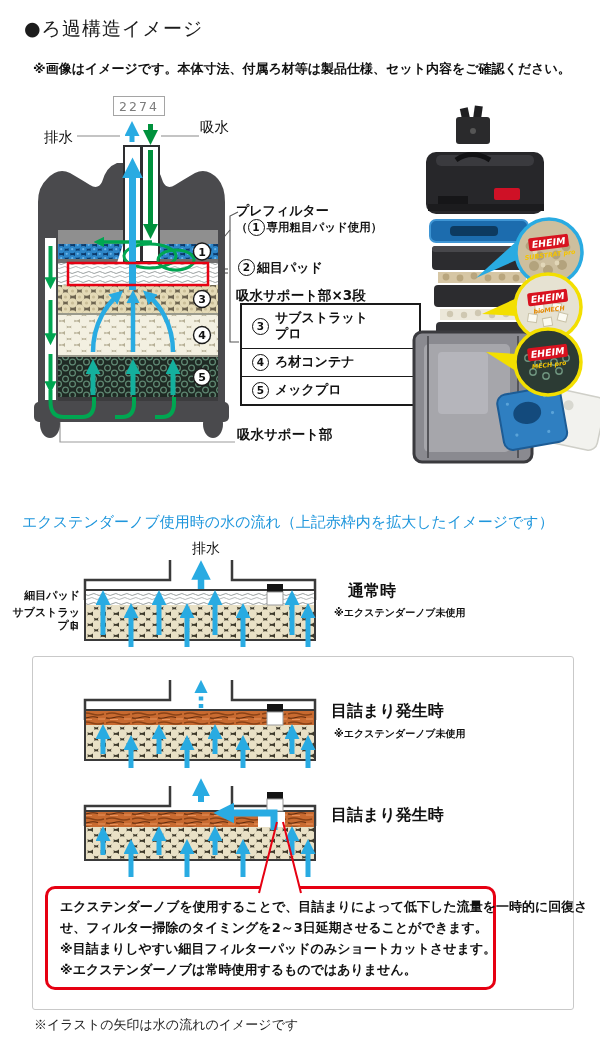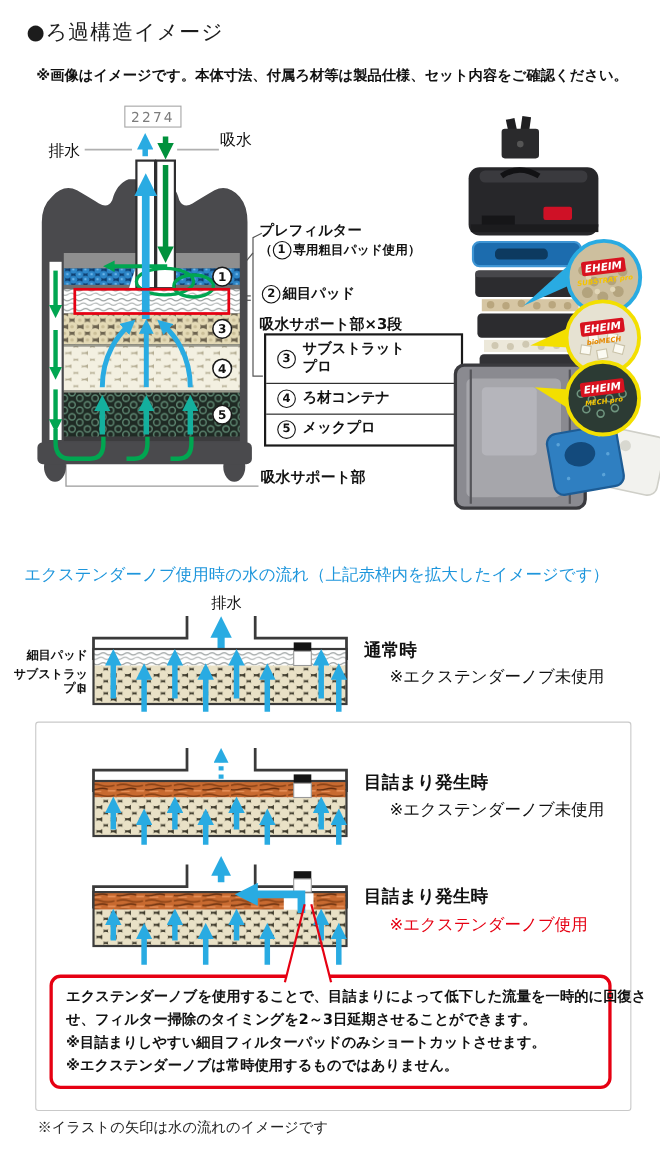--- a/index.html
+++ b/index.html
@@ -17,26 +17,26 @@
   .side-note{font-size:11.5px;font-weight:700;color:#111;}
   .cn{display:inline-flex;width:15px;height:15px;border:1.5px solid #111;border-radius:50%;
       align-items:center;justify-content:center;font-size:10.5px;font-weight:700;
       line-height:1;background:#fff;vertical-align:-2px;margin-right:2px;flex:none;}
   .media-table{left:240px;top:303px;width:177px;border:2px solid #1a1a1a;background:#fff;}
   .mrow{display:flex;align-items:center;padding:5px 6px 5px 10px;border-top:1.5px solid #1a1a1a;}
   .mrow:first-child{border-top:none;min-height:30px;}
   .mname{display:flex;flex-direction:column;font-size:13px;font-weight:700;line-height:1.25;margin-left:4px;}
   .heading{left:22px;top:513px;font-size:15px;font-weight:400;color:#1e96dc;}
   .d-title{font-size:16px;font-weight:700;color:#111;}
-  .d-note{font-size:15px;font-weight:400;color:#111;margin-left:20px;}
+  .d-note{font-size:10px;font-weight:700;color:#111;}
   .d-note.red{color:#e60012;}
   .pad-lbl{font-size:11px;font-weight:700;color:#111;text-align:right;line-height:1.2;}
   .panel{left:32px;top:656px;width:540px;height:352px;border:1px solid #c9c9c9;
          border-radius:3px;background:#fff;}
-  .redbox{left:45px;top:886px;width:511px;box-sizing:border-box;border:3px solid #e60012;
+  .redbox{left:45px;top:886px;width:451px;box-sizing:border-box;border:3px solid #e60012;
           border-radius:10px;background:#fff;padding:7px 12px;z-index:1;}
   .redbox div{font-size:13px;font-weight:600;line-height:1.62;color:#111;white-space:nowrap;}
   .footnote{left:34px;top:1016px;font-size:13px;color:#222;font-family:Liberation Mono, monospace;}
   svg{display:block;}
   svg text{font-family:"DejaVu Sans","Liberation Sans",sans-serif;}
 </style>
 </head>
 <body>
 
 <div class="stage">
@@ -414,21 +414,21 @@
       <line x1="228" y1="91" x2="228" y2="56" marker-end="url(#mB)"></line>
     </g>
     <g>
       <rect x="187" y="28" width="16" height="8" fill="#141414"></rect>
       <rect x="187" y="36" width="16" height="13" fill="#ffffff" stroke="#999" stroke-width="1"></rect>
     </g>
   </svg>
   <div class="abs pad-lbl" style="left:18px;top:589px;width:62px">細目パッド</div>
   <div class="abs pad-lbl" style="left:8px;top:606px;width:72px">サブストラット</div>
   <div class="abs pad-lbl" style="left:8px;top:619px;width:72px">プロ</div>
-  <div class="abs d-title" style="left:331px;top:581px">通常時</div>
+  <div class="abs d-title" style="left:348px;top:581px">通常時</div>
   <div class="abs d-note" style="left:334px;top:606px">※エクステンダーノブ未使用</div>
 
   <div class="abs panel"></div>
 
   <svg class="abs" style="left:80px;top:676px" width="245" height="100" viewBox="0 0 245 100">
     <path d="M5,44 V24 H90 V4 M235,44 V24 H152 V4" stroke="#3a3a3a" stroke-width="2.5" fill="none"></path>
     <line x1="121" y1="32" x2="121" y2="12" stroke="#29abe2" stroke-width="4.5" stroke-dasharray="4 3.5" marker-end="url(#mB)"></line>
     <rect x="5" y="34" width="230" height="15" fill="url(#pClog)"></rect>
     <rect x="5" y="49" width="230" height="35" fill="url(#pSub)"></rect>
     <rect x="5" y="34" width="230" height="50" fill="none" stroke="#3a3a3a" stroke-width="2"></rect>
@@ -479,16 +479,15 @@
       <rect x="187" y="27" width="16" height="12" fill="#ffffff" stroke="#999" stroke-width="1"></rect>
     </g>
     <path d="M194,58 V41 H146" stroke="#29abe2" stroke-width="7" fill="none" marker-end="url(#mB)"></path>
     <rect x="180" y="112" width="40" height="10" fill="#ffffff"></rect>
     <g stroke="#e60012" stroke-width="2">
       <line x1="197" y1="50" x2="179" y2="121"></line>
       <line x1="203" y1="50" x2="221" y2="121"></line>
     </g>
   </svg>
   <div class="abs d-title" style="left:331px;top:805px">目詰まり発生時</div>
-  <div class="abs d-note red" style="left:334px;top:831px">※エクステンダーノブ使用</div>
 
   <div class="abs footnote">※イラストの矢印は水の流れのイメージです</div>
 </div>
 
 </body></html>

